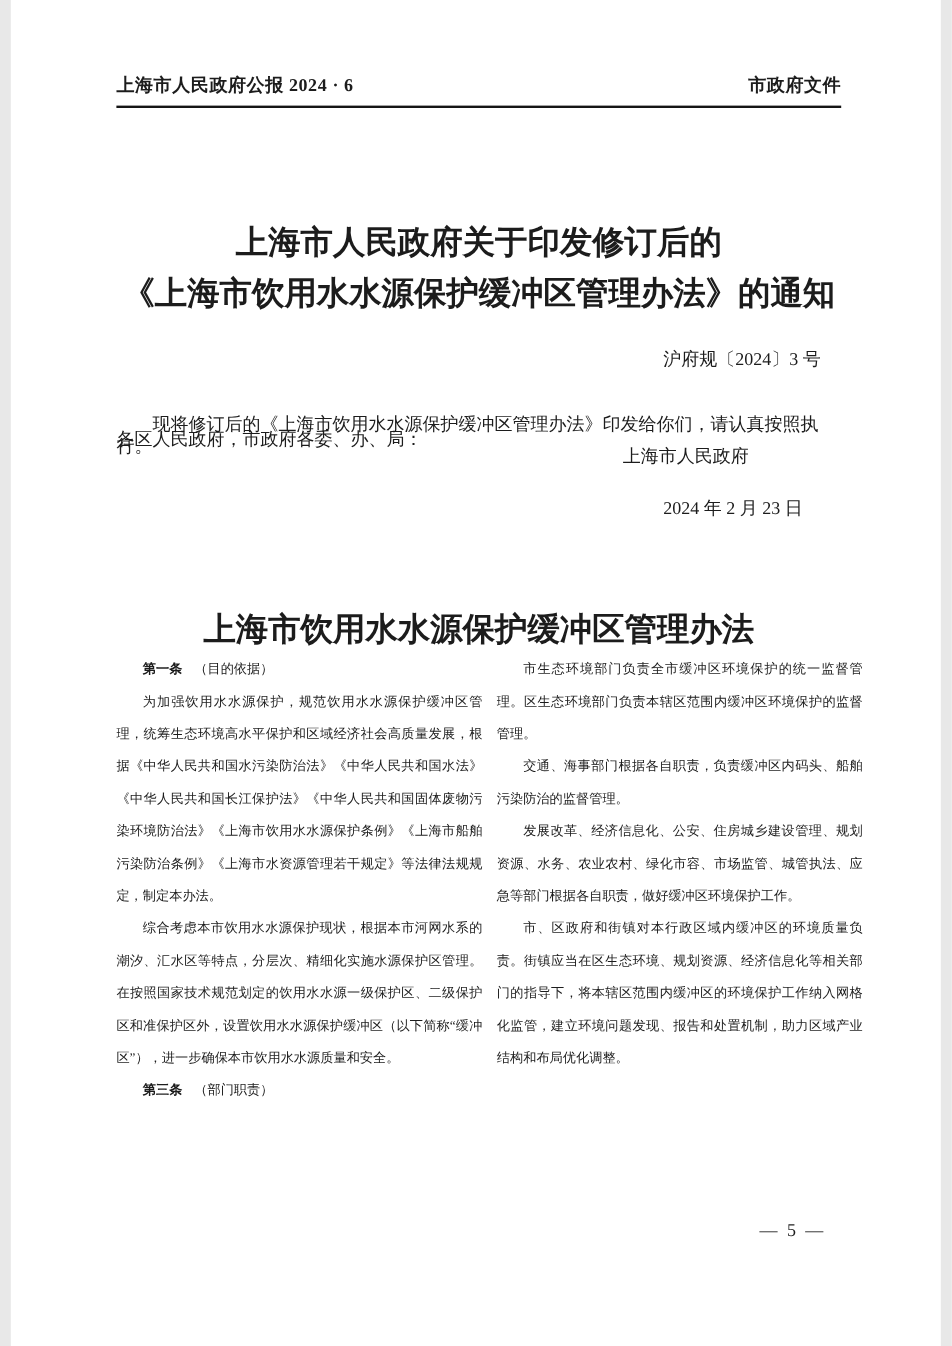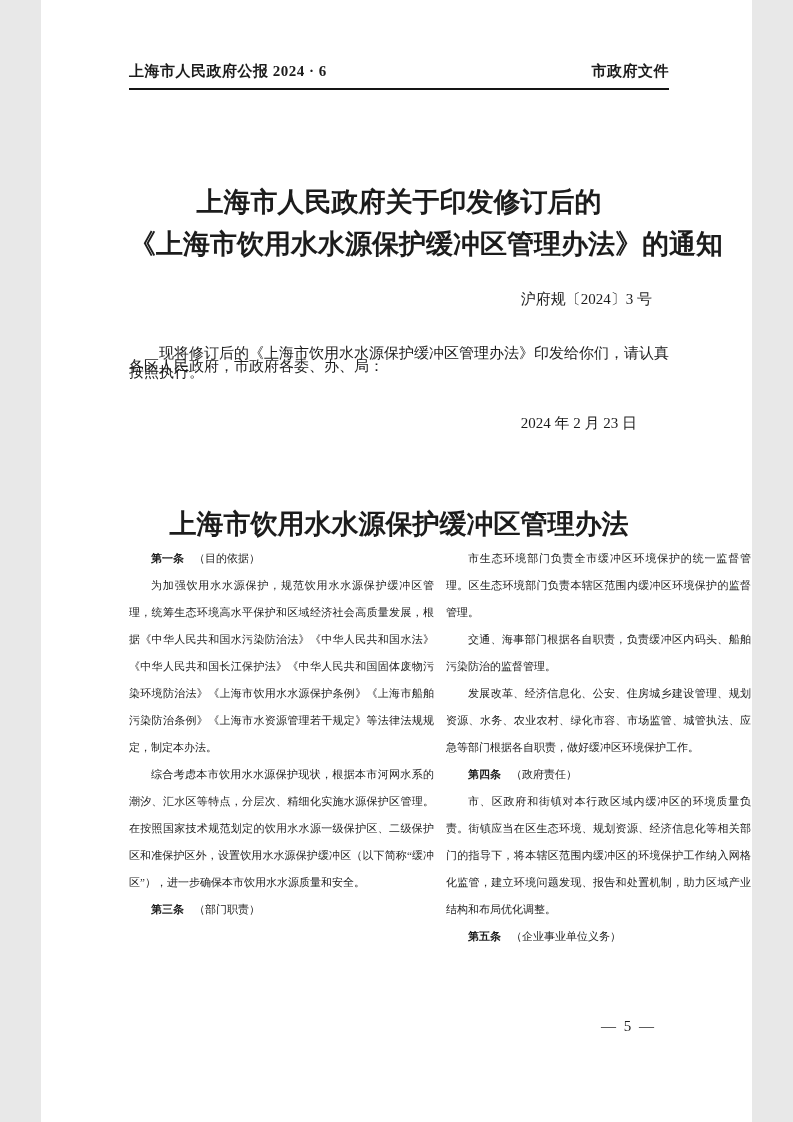--- a/index.html
+++ b/index.html
@@ -1,18 +1,18 @@
 <!DOCTYPE html>
 <html><head>
 <meta charset="utf-8">
 <style>
   html, body { margin: 0; padding: 0; background: #e8e8e8; }
   .page {
     position: relative;
-    width: 711px;
+    width: 775px;
     height: 1122px;
     margin: 0 auto;
     background: #ffffff;
     color: #1c1c1c;
     font-family: "Liberation Serif", "DejaVu Serif", serif;
     overflow: hidden;
   }
   .running-header {
     position: absolute;
     left: 88px; right: 83px; top: 62px;
@@ -122,45 +122,40 @@
   <div class="header-rule"></div>
 
   <div class="notice-title">
     <div>上海市人民政府关于印发修订后的</div>
     <div>《上海市饮用水水源保护缓冲区管理办法》的通知</div>
   </div>
 
   <div class="doc-number">沪府规〔2024〕3 号</div>
   <div class="addressee">各区人民政府，市政府各委、办、局：</div>
   <div class="notice-body">现将修订后的《上海市饮用水水源保护缓冲区管理办法》印发给你们，请认真按照执行。</div>
+  <div class="issuer">上海市人民政府</div>
   <div class="issue-date">2024 年 2 月 23 日</div>
 
   <div class="regulation-title">上海市饮用水水源保护缓冲区管理办法</div>
 
   <div class="columns">
     <div class="col">
       <p class="article-head">
         <span class="art-num">第一条</span><span class="art-title">（目的依据）</span>
       </p>
       <p>为加强饮用水水源保护，规范饮用水水源保护缓冲区管理，统筹生态环境高水平保护和区域经济社会高质量发展，根据《中华人民共和国水污染防治法》《中华人民共和国水法》《中华人民共和国长江保护法》《中华人民共和国固体废物污染环境防治法》《上海市饮用水水源保护条例》《上海市船舶污染防治条例》《上海市水资源管理若干规定》等法律法规规定，制定本办法。</p>
       <p>综合考虑本市饮用水水源保护现状，根据本市河网水系的潮汐、汇水区等特点，分层次、精细化实施水源保护区管理。在按照国家技术规范划定的饮用水水源一级保护区、二级保护区和准保护区外，设置饮用水水源保护缓冲区（以下简称“缓冲区”），进一步确保本市饮用水水源质量和安全。</p>
       <p class="article-head">
         <span class="art-num">第三条</span><span class="art-title">（部门职责）</span>
       </p>
     </div>
 
     <div class="col">
       <p>市生态环境部门负责全市缓冲区环境保护的统一监督管理。区生态环境部门负责本辖区范围内缓冲区环境保护的监督管理。</p>
       <p>交通、海事部门根据各自职责，负责缓冲区内码头、船舶污染防治的监督管理。</p>
       <p>发展改革、经济信息化、公安、住房城乡建设管理、规划资源、水务、农业农村、绿化市容、市场监管、城管执法、应急等部门根据各自职责，做好缓冲区环境保护工作。</p>
-      <p class="article-head">
-        <span class="art-num">第四条</span><span class="art-title">（政府责任）</span>
-      </p>
       <p>市、区政府和街镇对本行政区域内缓冲区的环境质量负责。街镇应当在区生态环境、规划资源、经济信息化等相关部门的指导下，将本辖区范围内缓冲区的环境保护工作纳入网格化监管，建立环境问题发现、报告和处置机制，助力区域产业结构和布局优化调整。</p>
-      <p class="article-head">
-        <span class="art-num">第五条</span><span class="art-title">（企业事业单位义务）</span>
-      </p>
     </div>
   </div>
 
   <div class="page-number">— 5 —</div>
 
 </div>
 
 </body></html>

